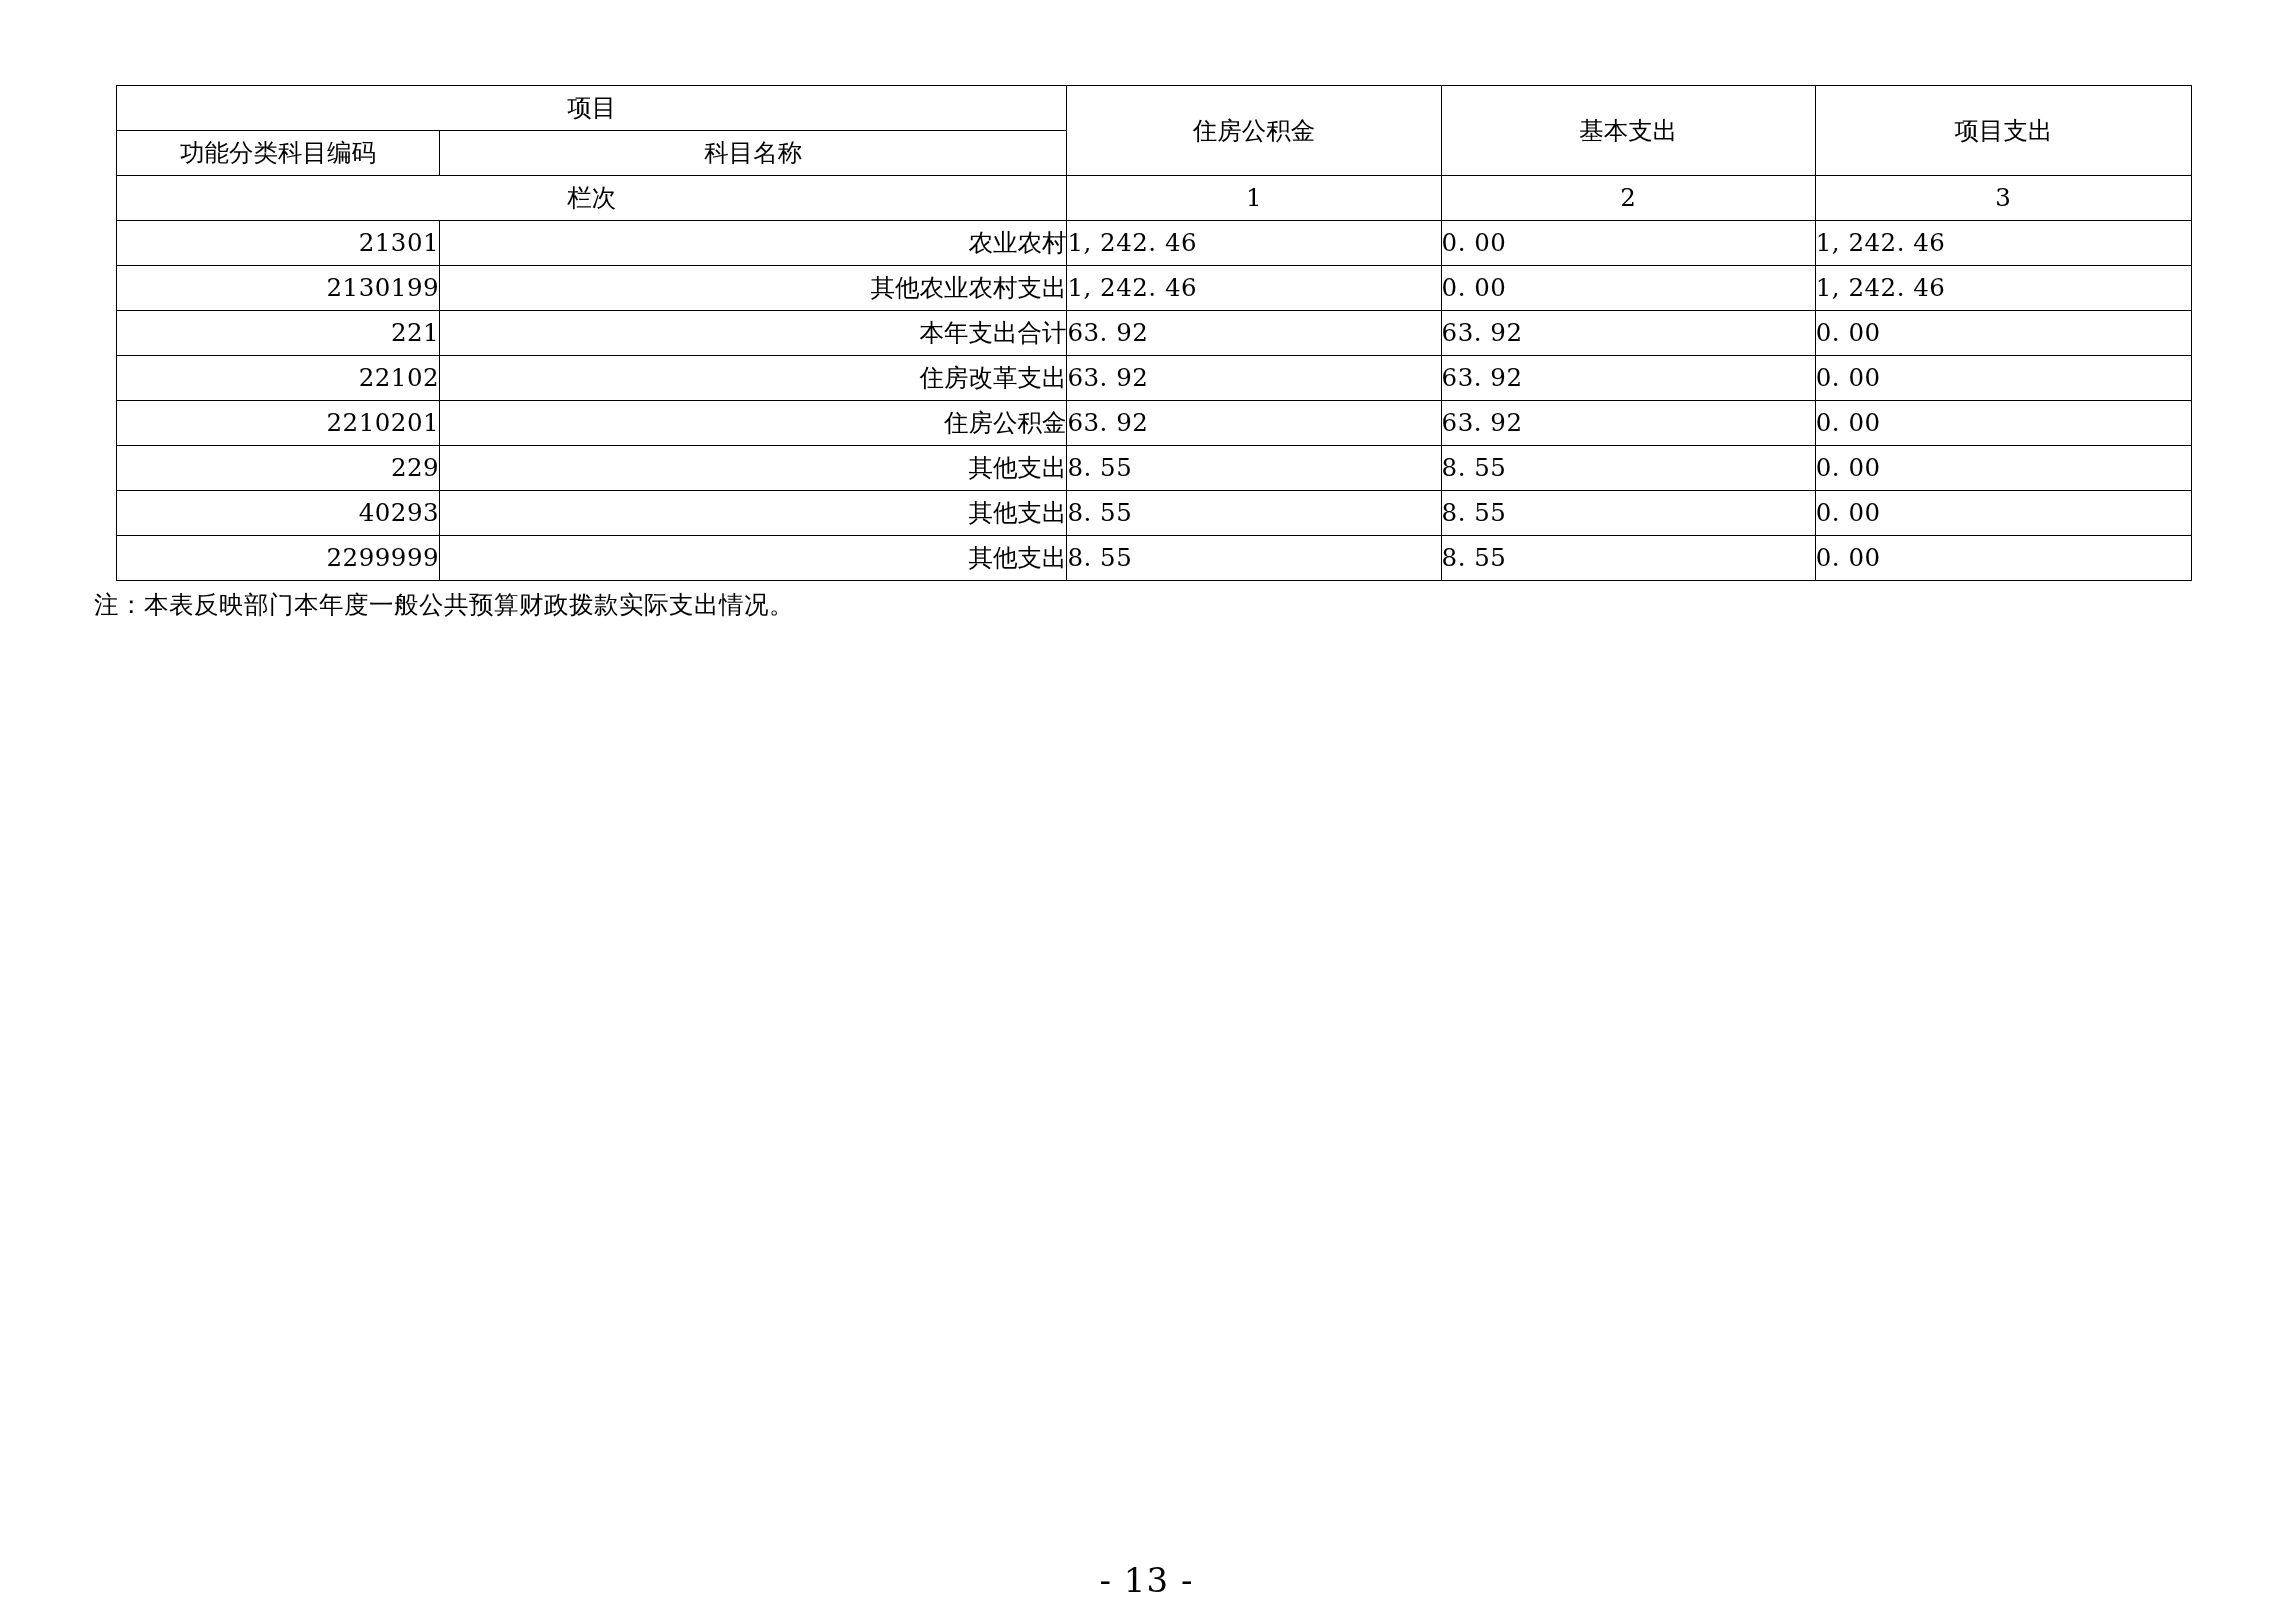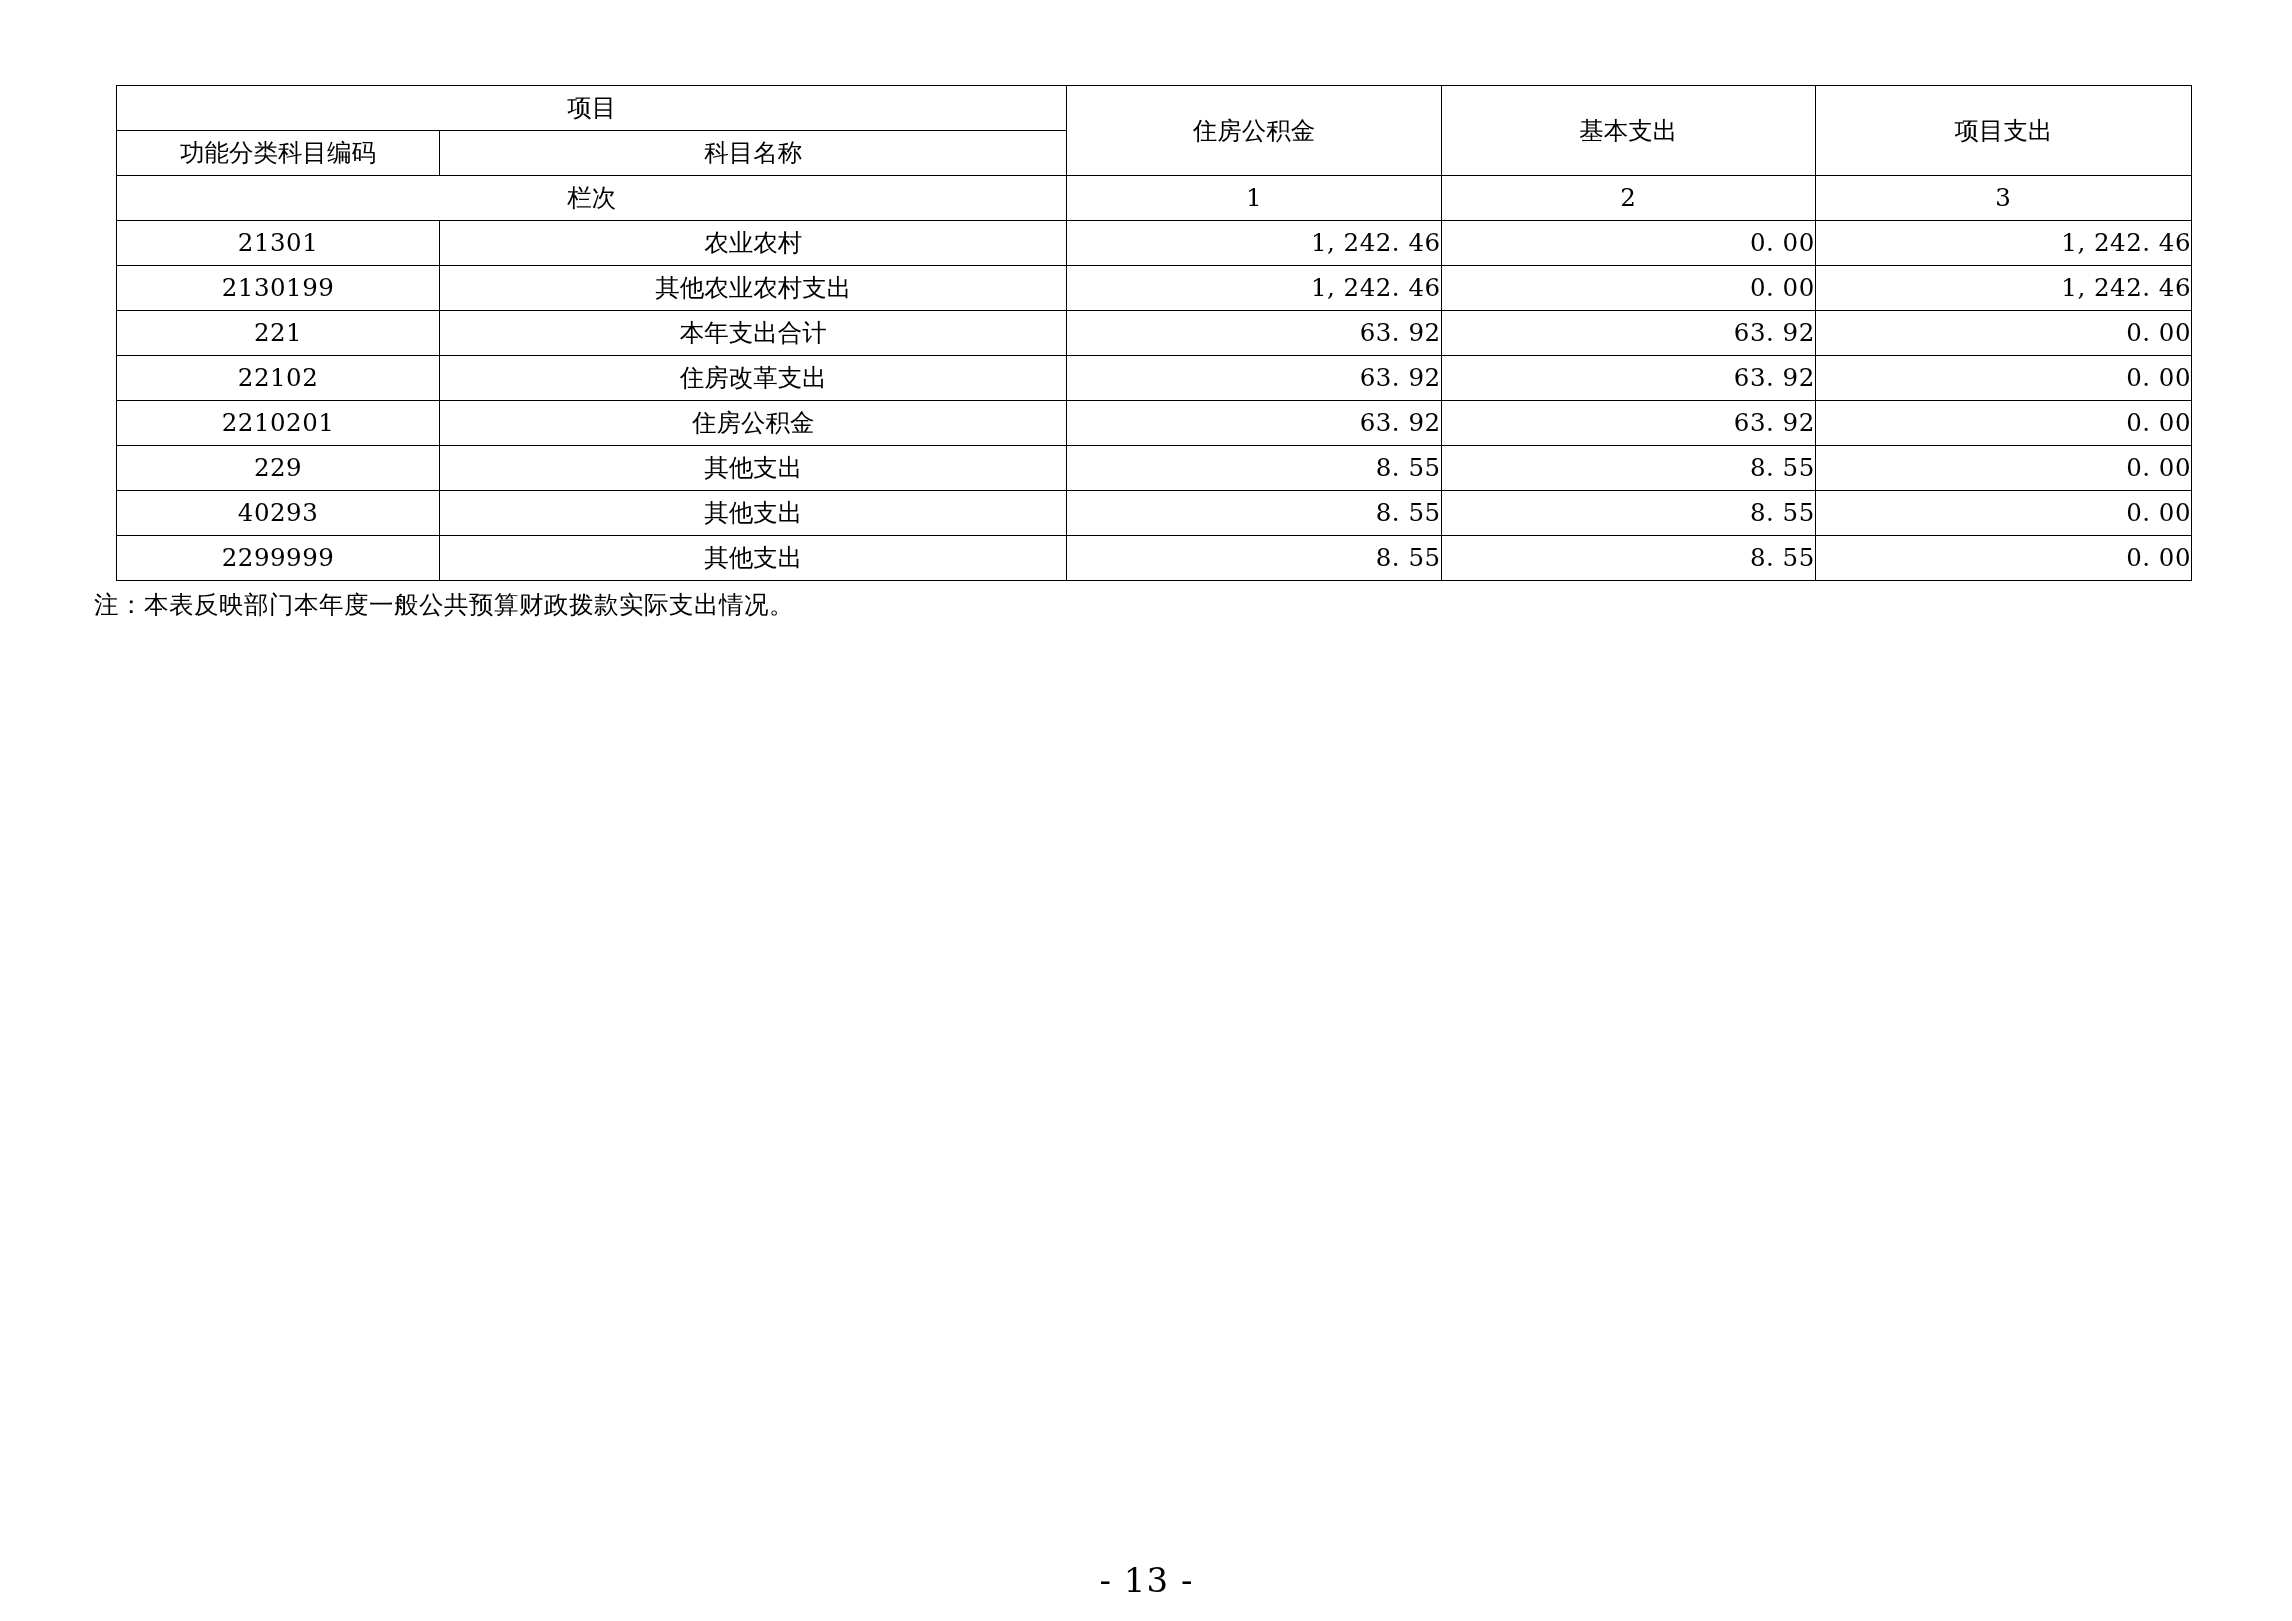--- a/index.html
+++ b/index.html
@@ -42,22 +42,22 @@
     height: 44px;
     vertical-align: middle;
   }
   .c-code  { width: 323px; }
   .c-name  { width: 627px; }
   .c-total { width: 374px; }
   .c-basic { width: 374px; }
   .c-proj  { width: 376px; }
 
   .ctr { text-align: center; }
-  .lft { text-align: center; padding-left: 13.7px; }
-  .rgt { text-align: right; padding-right: 13.7px; margin-top: 48px; }
+  .lft { text-align: right; padding-left: 13.7px; }
+  .rgt { text-align: left; padding-right: 13.7px; margin-top: 48px; }
 
   .hdr-tall { height: 57px; }
 
   .num {
     font-family: "DejaVu Serif", "Liberation Serif", serif;
     font-size: 23.5px;
     letter-spacing: 0.5px;
   }
   .codecell {
     font-family: "DejaVu Serif", "Liberation Serif", serif;

